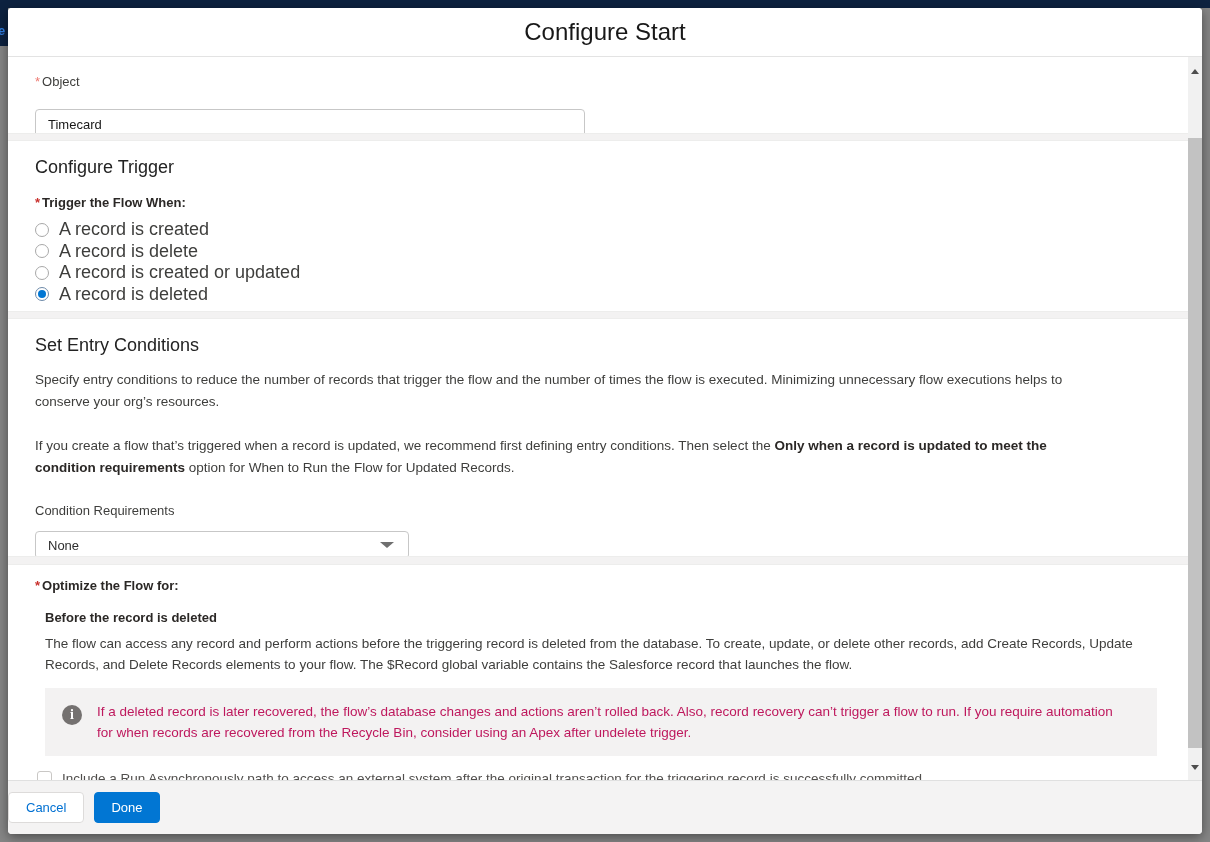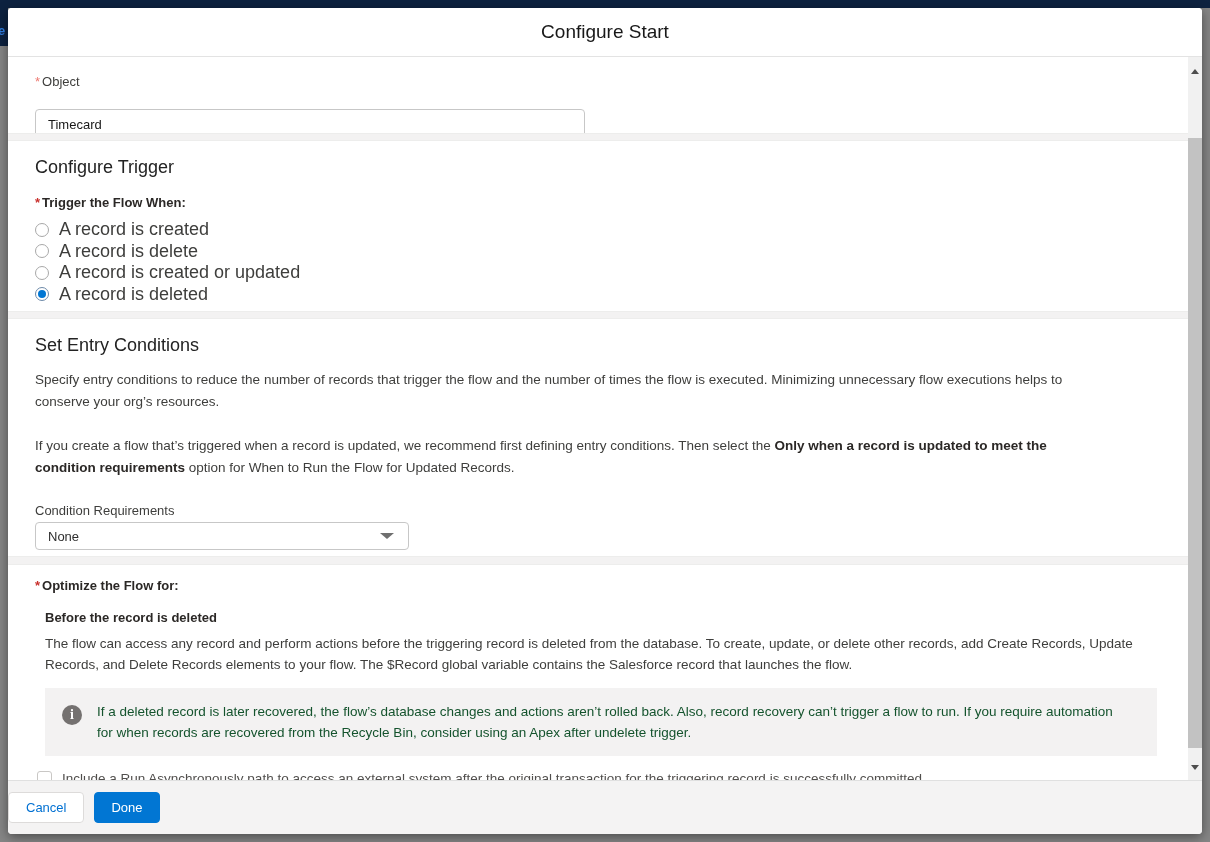--- a/index.html
+++ b/index.html
@@ -20,21 +20,21 @@
   .modal {
     position:absolute; left:8px; top:8px; width:1194px; height:826px;
     background:#fff; border-radius:4px; overflow:hidden;
     box-shadow:0 3px 12px rgba(0,0,0,0.45);
     display:flex; flex-direction:column; z-index:2;
   }
   .modal-header {
     height:49px; flex:0 0 49px; background:#fff; border-bottom:1px solid #e3e3e3;
     display:flex; align-items:center; justify-content:center;
   }
-  .modal-title { font-size:19px; color:#181818; font-weight:400; }
+  .modal-title { font-size:24px; color:#181818; font-weight:400; }
 
   .modal-body { flex:1 1 auto; display:flex; background:#f3f2f2; min-height:0; }
   .content-col { width:1180px; display:flex; flex-direction:column; }
 
   .sect { background:#fff; }
   .sect-gap { background:#f3f2f2; border-top:1px solid #ededec; border-bottom:1px solid #ededec; }
 
   .sect-object { height:76px; padding:17px 0 0 27px; }
   .gap1 { height:8px; }
   .sect-trigger { height:170px; padding:14px 0 0 27px; }
@@ -71,21 +71,21 @@
   }
   .radio-label { font-size:18px; color:#3e3e3c; }
 
   .para { font-size:13.5px; line-height:22px; color:#3e3e3c; }
   .p1 { margin-top:12px; max-width:1055px; }
   .p2 { margin-top:22px; max-width:1045px; }
   .p2 b { color:#2b2826; }
 
   .cond-label { margin-top:24px; font-size:13px; color:#3e3e3c; }
   .combobox {
-    margin-top:4px; width:374px; height:28px; background:#fff;
+    margin-top:13px; width:374px; height:28px; background:#fff;
     border:1px solid #c7c7c7; border-radius:4px;
     display:flex; align-items:center; justify-content:space-between;
     padding:0 14px 0 12px; cursor:pointer;
   }
   .combobox-value { font-size:13px; color:#2e2e2e; }
   .caret-down {
     width:0; height:0; border-left:7px solid transparent; border-right:7px solid transparent;
     border-top:6px solid #6f6f6f;
   }
 
@@ -93,21 +93,21 @@
   .optimize-desc { margin-left:10px; margin-top:8px; max-width:1120px; font-size:13.5px; line-height:21px; color:#3e3e3c; }
   .info-box {
     margin-left:10px; margin-top:13px; width:1112px; min-height:62px;
     background:#f3f2f2; display:flex; align-items:flex-start; padding:13px 30px 13px 17px;
   }
   .info-icon {
     width:20px; height:20px; border-radius:50%; background:#747170; flex:0 0 20px;
     color:#fff; font-family:"Liberation Serif", serif; font-weight:bold; font-size:14px;
     display:flex; align-items:center; justify-content:center; margin-top:4px;
   }
-  .info-text { margin-left:15px; font-size:13.5px; line-height:21px; color:#14532d; max-width:1020px; }
+  .info-text { margin-left:15px; font-size:13.5px; line-height:21px; color:#be185d; max-width:1020px; }
 
   .checkbox-row { margin-top:15px; margin-left:2px; display:flex; align-items:center; }
   .checkbox {
     width:15px; height:15px; border:1px solid #c9c7c5; border-radius:3px; background:#fff;
     margin-right:10px; flex:0 0 15px;
   }
   .checkbox-label { font-size:13.5px; color:#514f4d; }
 
   
   .scrollbar-col { width:14px; flex:0 0 14px; background:#f1f1f1; position:relative; }

